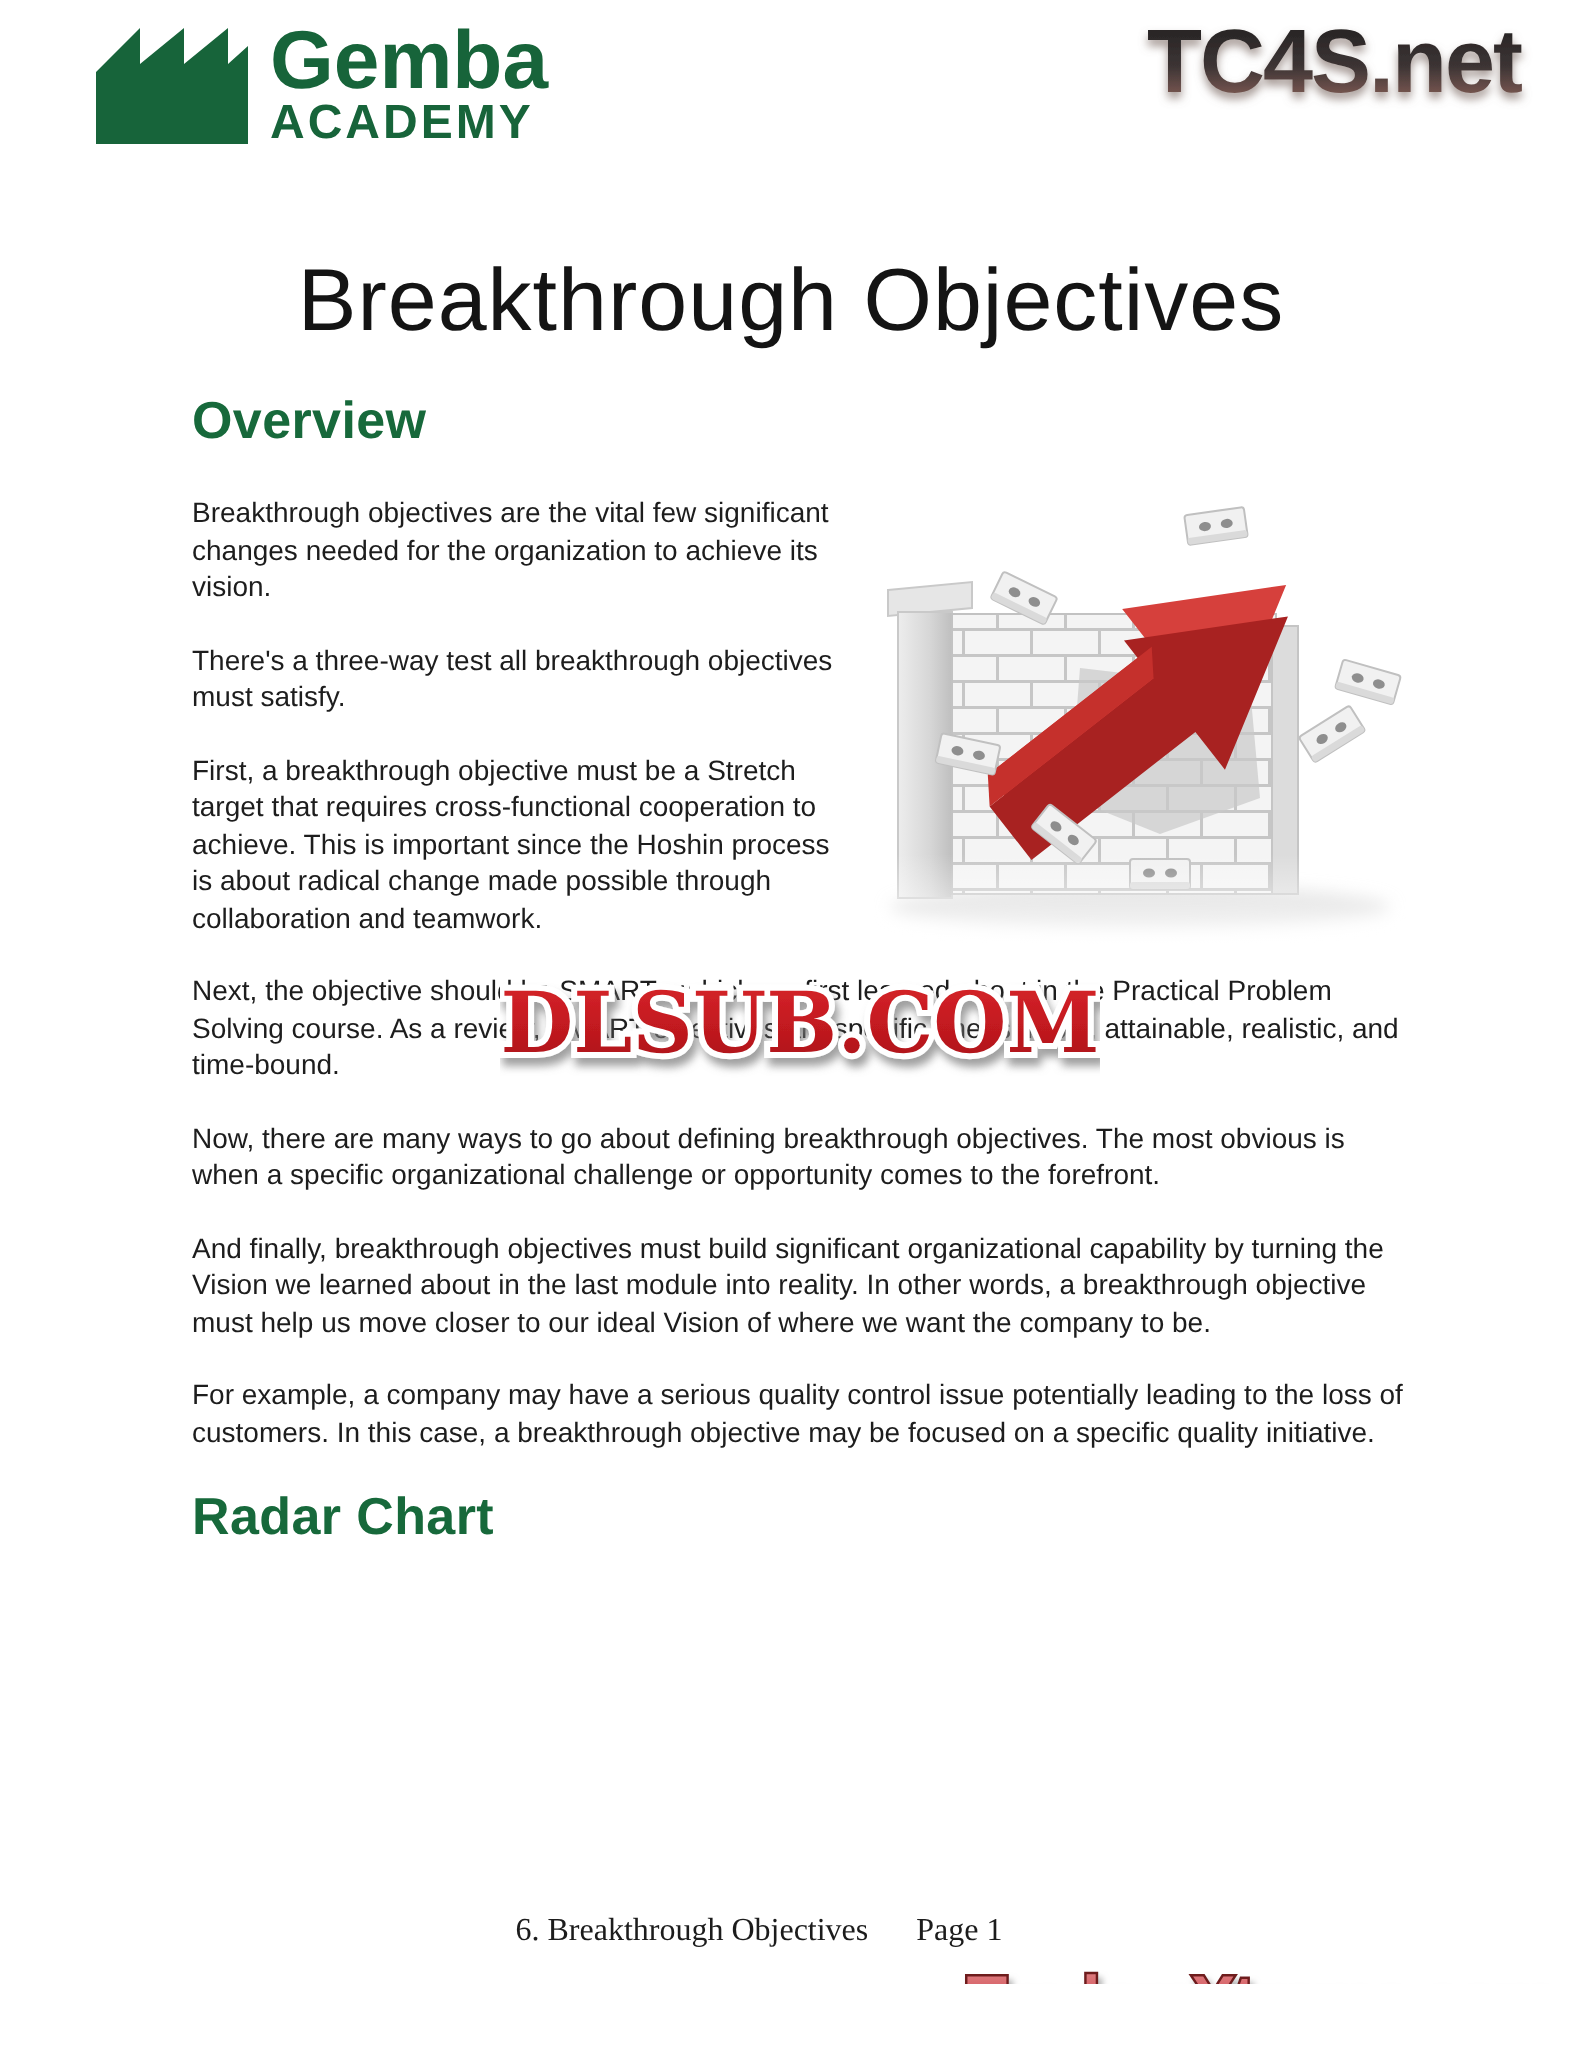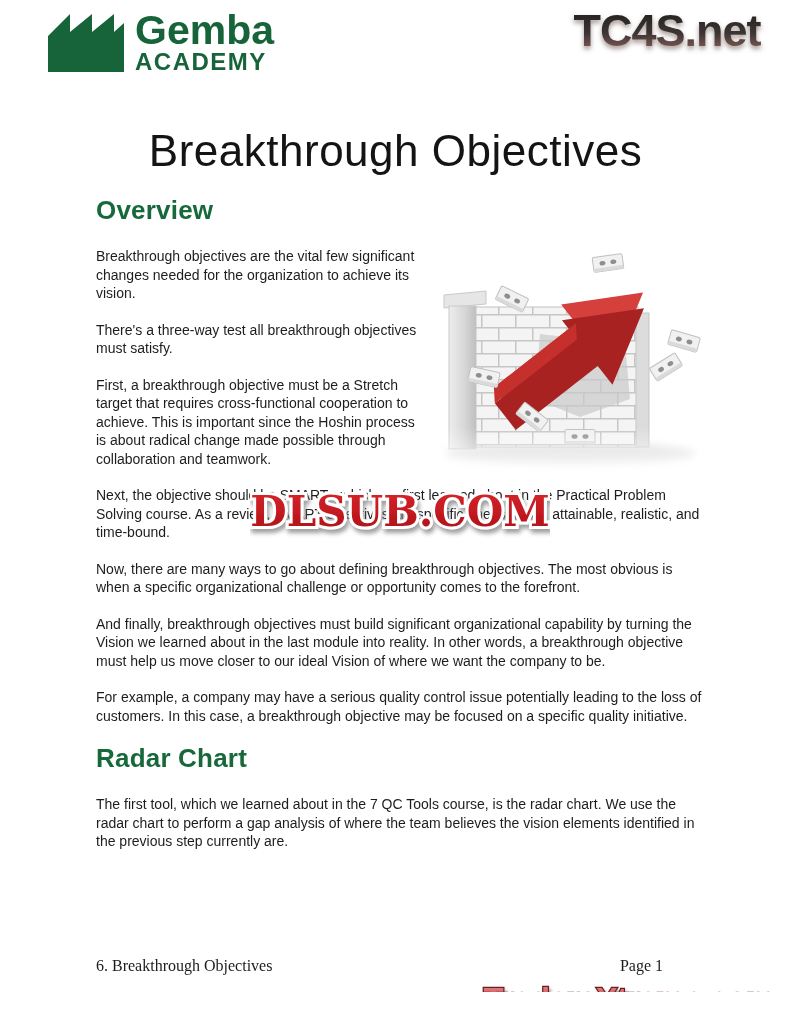--- a/index.html
+++ b/index.html
@@ -46,21 +46,21 @@
   .col-img svg { position:absolute; left:10px; top:2px; }
   .heading-radar { margin-top:18px; }
 
   
   .wm-dlsub { position:absolute; left:250px; top:480px; pointer-events:none; }
   .wm-traders { position:absolute; left:468px; top:978px; pointer-events:none; }
 
   
   .footer {
     position:absolute; left:96px; top:957px; width:567px;
-    display:flex; justify-content:space-between;
+    display:flex; justify-content:center;
     font-family:"Liberation Serif", serif; font-size:16px; color:#1c1c1c;gap:24px;
   }
 </style>
 </head>
 <body>
 
 <div class="page">
 
   <div class="logo">
     <svg width="80" height="64" viewBox="0 0 80 64" aria-hidden="true">
@@ -157,21 +157,20 @@
         </svg>
       </div>
     </div>
 
     <p>Next, the objective should be SMART - which we first learned about in the Practical Problem Solving course.  As a review, SMART objectives are specific, measurable, attainable, realistic, and time-bound.</p>
     <p>Now, there are many ways to go about defining breakthrough objectives.  The most obvious is when a specific organizational challenge or opportunity comes to the forefront.</p>
     <p>And finally, breakthrough objectives must build significant organizational capability by turning the Vision we learned about in the last module into reality.  In other words, a breakthrough objective must help us move closer to our ideal Vision of where we want the company to be.</p>
     <p>For example, a company may have a serious quality control issue potentially leading to the loss of customers.  In this case, a breakthrough objective may be focused on a specific quality initiative.</p>
 
     <h2 class="section-heading heading-radar">Radar Chart</h2>
-    <p>The first tool, which we learned about in the 7 QC Tools course, is the radar chart.  We use the radar chart to perform a gap analysis of where the team believes the vision elements identified in the previous step currently are.</p>
   </div>
 
   <div class="wm-dlsub">
     <svg width="300" height="64" viewBox="0 0 300 64">
       <defs>
         <linearGradient id="dlgrad" x1="0" y1="0" x2="0" y2="1">
           <stop offset="0" stop-color="#d9262c"></stop>
           <stop offset="0.5" stop-color="#c41a20"></stop>
           <stop offset="1" stop-color="#a8151a"></stop>
         </linearGradient>

